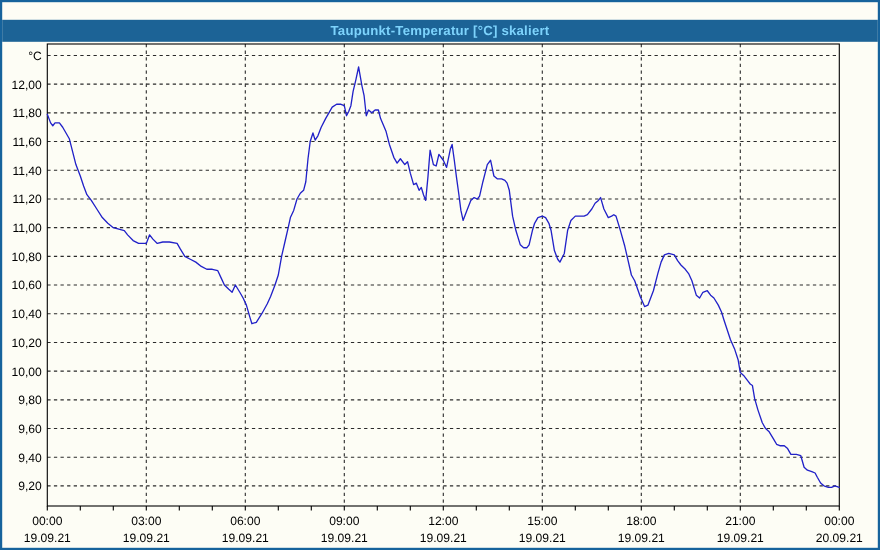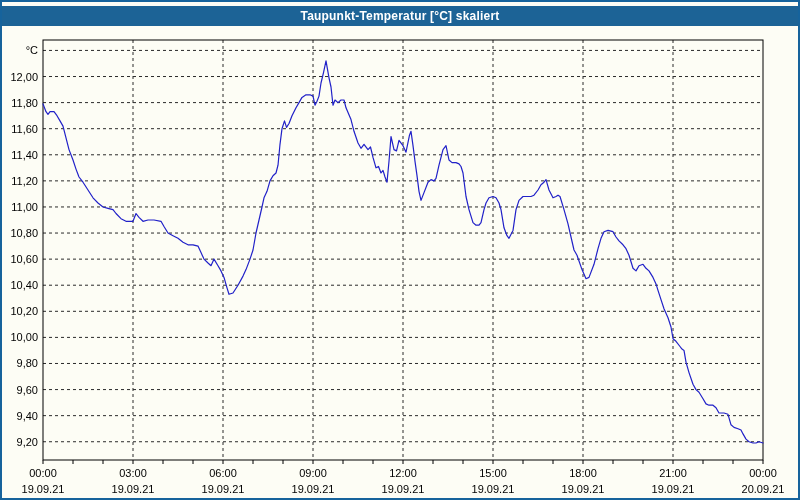--- a/index.html
+++ b/index.html
@@ -13,24 +13,24 @@
   }
   #app-window {
     position: absolute;
     left: 0; top: 0;
     width: 796px; height: 496px;
     border: 2px solid #16639c;
     background: #fdfdf5;
   }
   #title-bar {
     position: absolute;
-    left: 0; top: 4px;
+    left: 0; top: 16px;
     width: 100%; height: 20px;
     background: #1c6396;
-    color: #ffffff;
+    color: #7dd3fc;
     font-size: 12px;
     font-weight: bold;
     text-align: center;
     line-height: 20px;
     z-index: 5;
     letter-spacing: 0.2px;
   }
   #chart-svg {
     position: absolute;
     left: 0; top: 0;

